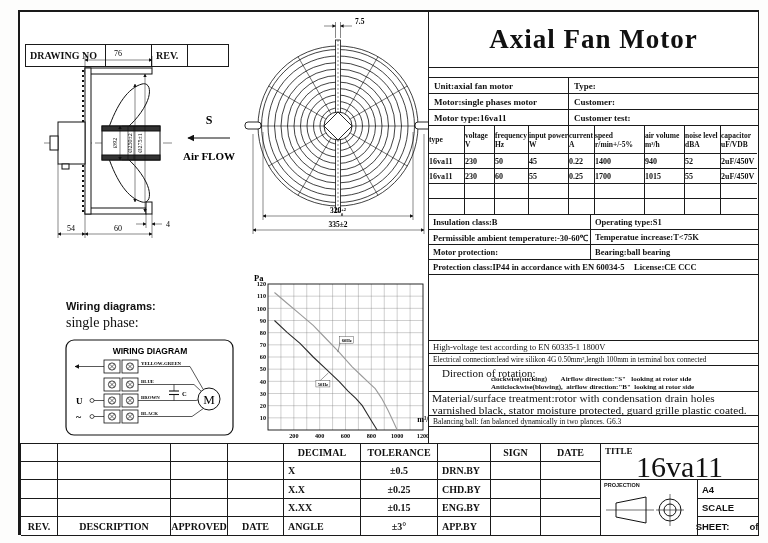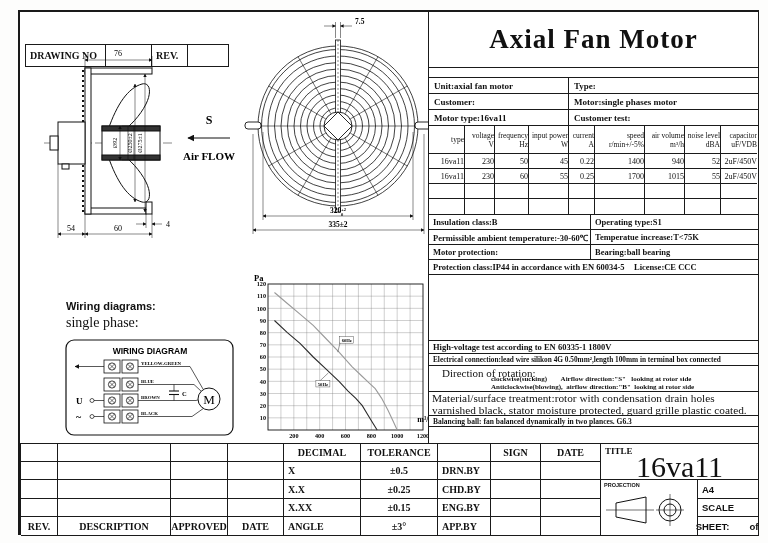--- a/index.html
+++ b/index.html
@@ -16,31 +16,31 @@
   
   .rpanel { position:absolute; left:428px; top:12px; width:330px; height:431px; border-left:1.5px solid #1a1a1a; background:#fff; }
   .rrow { border-bottom:1px solid #1a1a1a; position:relative; overflow:hidden; }
   .title-row { height:56px; display:flex; align-items:center; justify-content:center; font-size:27px; font-weight:bold; letter-spacing:1px; }
   .spacer-row { height:10px; }
   .info-row { height:16px; display:grid; grid-template-columns:140px 1fr; }
   .info-row > div { display:flex; align-items:center; padding-left:5px; font-weight:bold; font-size:9px; }
   .info-row > div:first-child { border-right:1px solid #1a1a1a; }
 
   .spec { display:grid; grid-template-columns:36px 30px 34px 40px 26px 50px 40px 36px 36px; grid-template-rows:28px 15px 15px 15px 15px; border-bottom:1px solid #1a1a1a; }
-  .spec > div { border-right:1px solid #1a1a1a; border-bottom:1px solid #1a1a1a; display:flex; flex-direction:column; align-items:flex-end; justify-content:center; font-weight:normal; font-size:8px; line-height:9px; text-align:center; }
+  .spec > div { border-right:1px solid #1a1a1a; border-bottom:1px solid #1a1a1a; display:flex; flex-direction:column; align-items:flex-start; justify-content:center; font-weight:bold; font-size:8px; line-height:9px; text-align:center; }
   .spec > div:nth-child(9n) { border-right:none; }
   .spec > div.h { font-size:7.5px; }
   .spec > div:nth-last-child(-n+9) { border-bottom:none; }
 
   .attr2 { height:15px; display:grid; grid-template-columns:162px 1fr; }
   .attr2 > div { display:flex; align-items:center; padding-left:4px; font-weight:bold; font-size:8.5px; }
   .attr2 > div:first-child { border-right:1px solid #1a1a1a; }
   .attr1 { height:15px; display:flex; align-items:center; font-weight:bold; font-size:8.5px; }
   .empty-box { height:66px; }
-  .note { display:flex; align-items:center; padding-left:4px; font-weight:bold; }
+  .note { display:flex; align-items:center; padding-left:4px; font-weight:normal; }
   .dir-row { height:26px; }
   .dir-title { position:absolute; left:13px; top:1px; font-size:11px; }
   .dir-l1 { position:absolute; left:62px; top:9px; font-size:7px; font-weight:bold; white-space:pre; }
   .dir-l2 { position:absolute; left:62px; top:17px; font-size:7px; font-weight:bold; white-space:pre; }
   .mat-row { height:24px; font-size:11.3px; line-height:11.5px; padding:1px 3px 0 3px; }
   .bal-row { height:11px; }
   .wt-row { height:17px; display:grid; grid-template-columns:82px 1fr; border-bottom:none; }
   .wt-row > div { display:flex; align-items:center; padding-left:4px; font-weight:bold; font-size:8.5px;margin-top:16px; }
   .wt-row > div:first-child { border-right:1px solid #1a1a1a; }
 
@@ -333,22 +333,22 @@
 
   <div class="rpanel">
     <div class="rrow title-row">Axial Fan Motor</div>
     <div class="rrow spacer-row"></div>
 
     <div class="rrow info-row">
       <div>Unit:axial fan motor</div>
       <div>Type:</div>
     </div>
     <div class="rrow info-row">
+      <div>Motor:single phases motor</div>
       <div>Customer:</div>
-      <div>Motor:single phases motor</div>
     </div>
     <div class="rrow info-row">
       <div>Motor type:16va11</div>
       <div>Customer test:</div>
     </div>
 
     <div class="spec">
       <div class="h">
           <span>type</span>
           <span></span>

